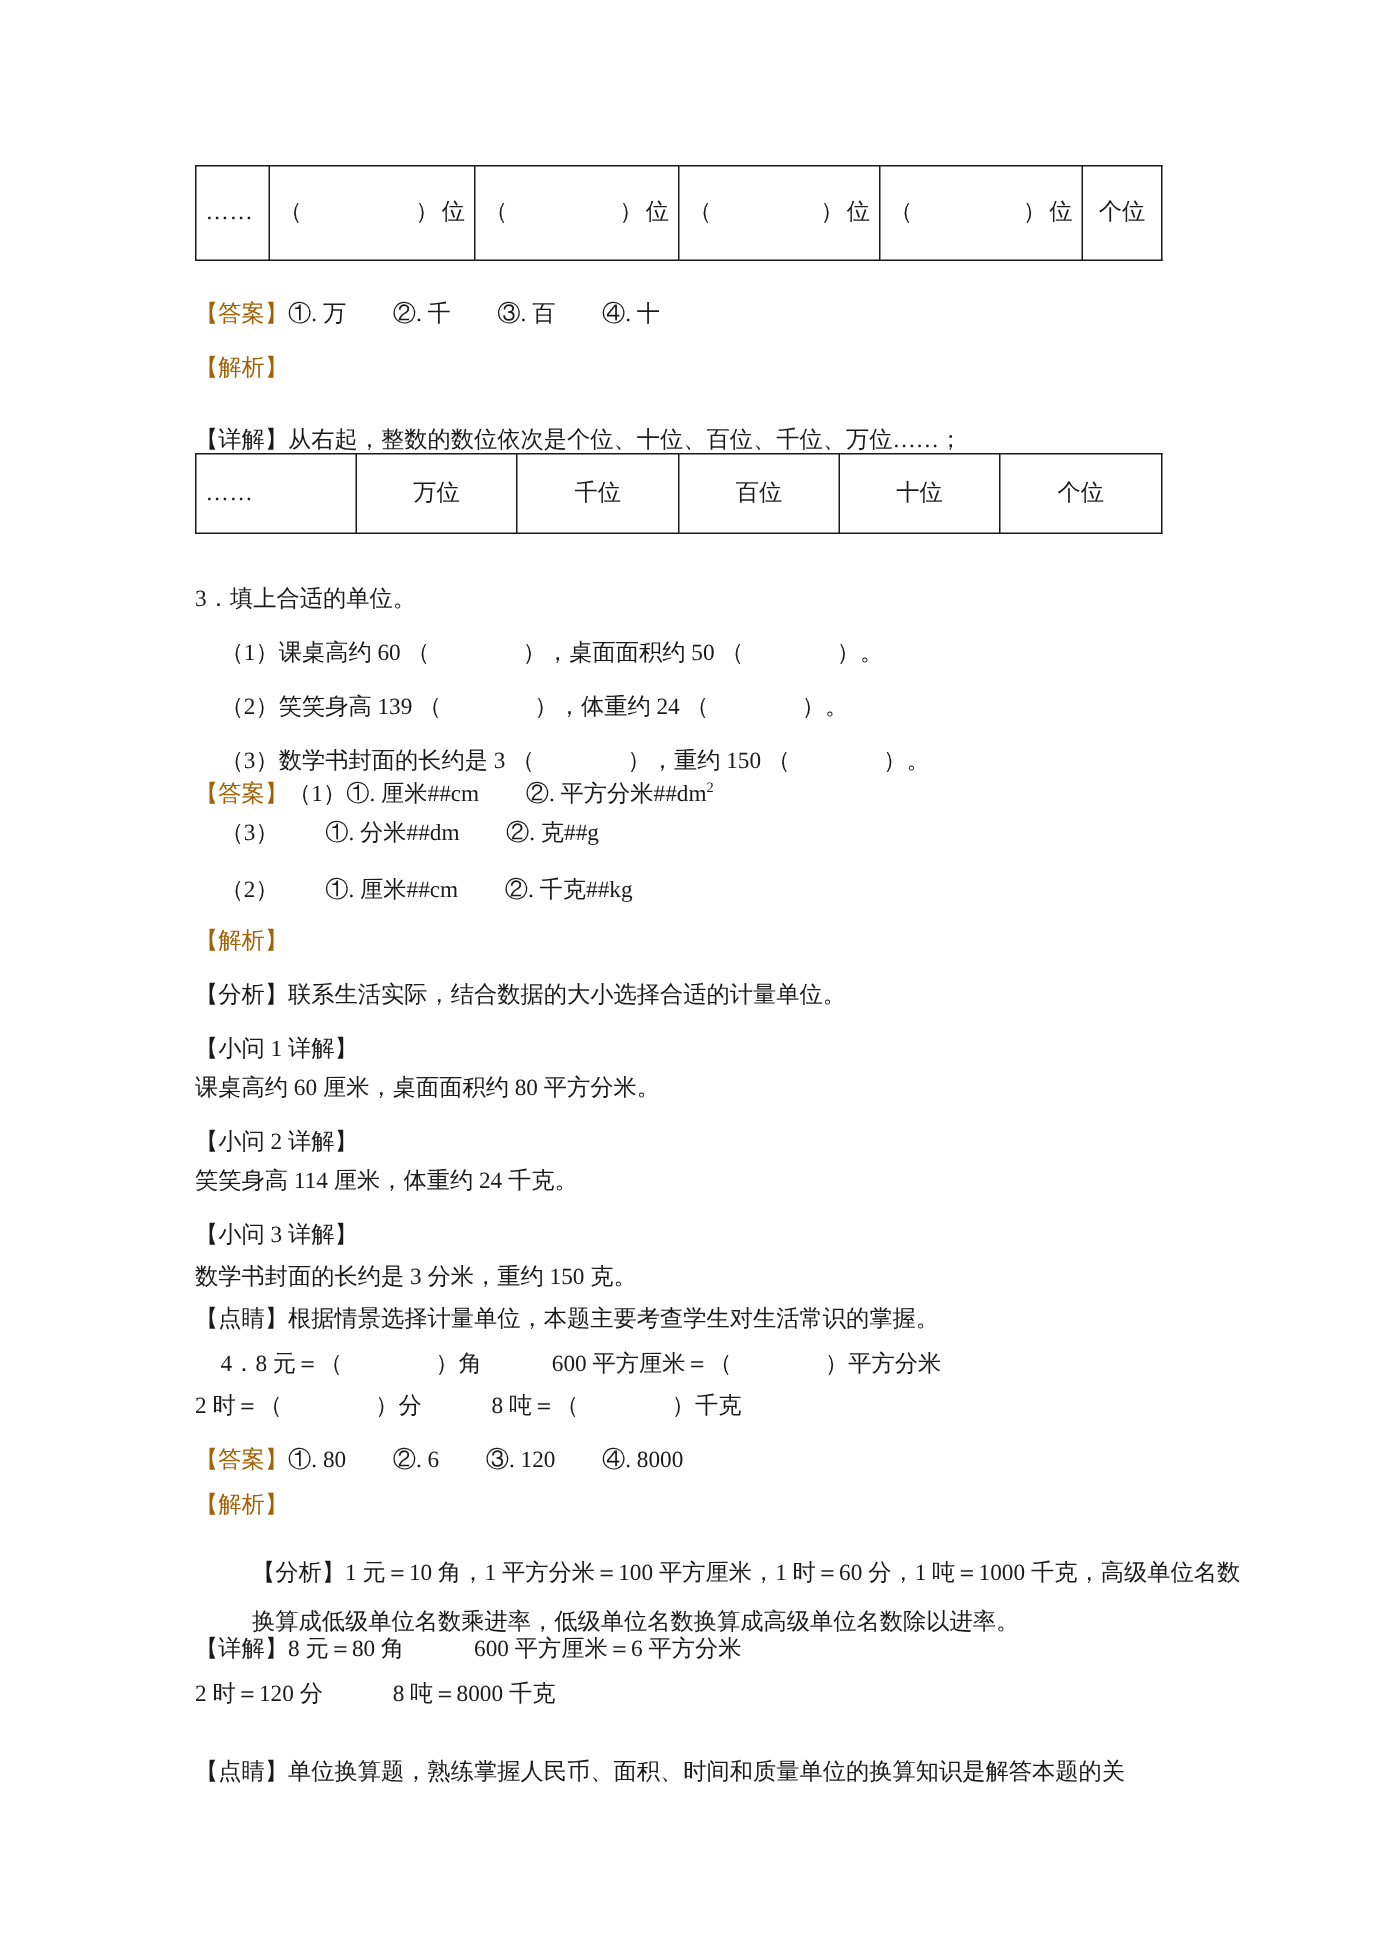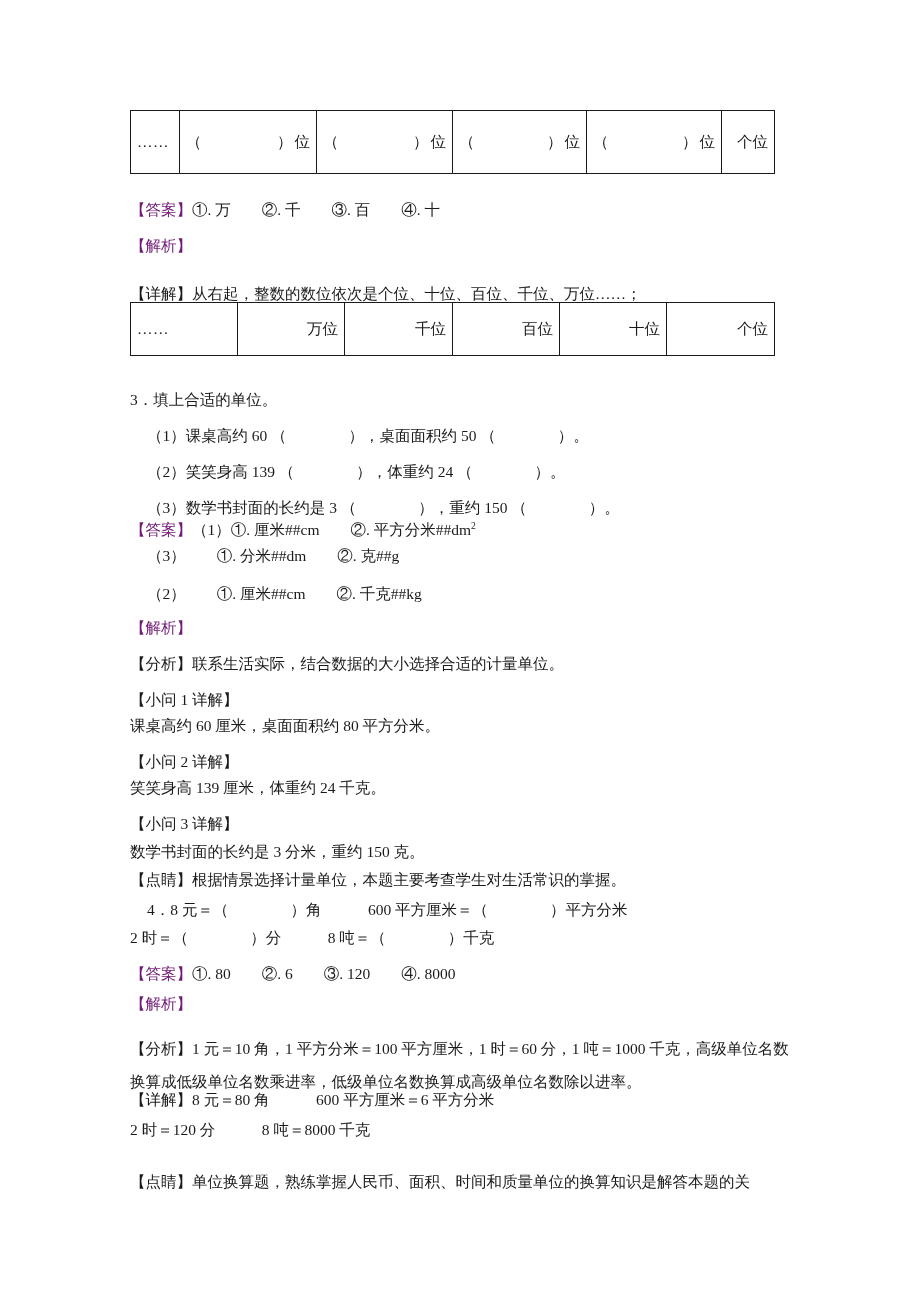--- a/index.html
+++ b/index.html
@@ -50,33 +50,33 @@
 
   .cell-dots { text-align: left; letter-spacing: 0.5px; }
   .cell-paren {
     display: flex;
     align-items: center;
     justify-content: space-between;
   }
   .cell-paren .lp { }
   .cell-paren .rp { margin-left: auto; }
   .cell-paren .suffix { margin-left: 2px; }
-  .cell-plain { text-align: right; }
+  .cell-plain { text-align: center; }
 
   
   .line {
     font-size: 15.5px;
     line-height: 1;
     white-space: pre;
     color: #1a1a1a;
     position: absolute;
     left: 0;
   }
-  .line.wrap { white-space: normal; }
-  .blue { color: #701a75; }
+  .line.wrap { white-space: normal; margin-left: 38px; }
+  .blue { color: #a16207; }
   .indent1 { padding-left: 17px; }
   sup { font-size: 0.62em; vertical-align: super; line-height: 0; }
 
   .tbl-wrap { position: absolute; left: 0; }
 </style>
 </head>
 <body>
 
 <div class="page">
   <div class="content">
@@ -182,21 +182,21 @@
 
     <div class="line indent1" style="top:586px;">（2）　　①. 厘米##cm　　②. 千克##kg</div>
     <div class="line indent1" style="top:548px;">（3）　　①. 分米##dm　　②. 克##g</div>
 
     <div class="line" style="top:620px;"><span class="blue">【解析】</span></div>
 
     <div class="line" style="top:656px;">【分析】联系生活实际，结合数据的大小选择合适的计量单位。</div>
     <div class="line" style="top:692px;">【小问 1 详解】</div>
     <div class="line" style="top:718px;">课桌高约 60 厘米，桌面面积约 80 平方分米。</div>
     <div class="line" style="top:754px;">【小问 2 详解】</div>
-    <div class="line" style="top:780px;">笑笑身高 139 厘米，体重约 24 千克。</div>
+    <div class="line" style="top:780px;">笑笑身高 114 厘米，体重约 24 千克。</div>
     <div class="line" style="top:816px;">【小问 3 详解】</div>
     <div class="line" style="top:844px;">数学书封面的长约是 3 分米，重约 150 克。</div>
     <div class="line" style="top:872px;">【点睛】根据情景选择计量单位，本题主要考查学生对生活常识的掌握。</div>
 
     <div class="line indent1" style="top:902px;">4．8 元＝（　　　　）角　　　600 平方厘米＝（　　　　）平方分米</div>
     <div class="line" style="top:930px;">2 时＝（　　　　）分　　　8 吨＝（　　　　）千克</div>
 
     <div class="line" style="top:966px;"><span class="blue">【答案】</span><span>①. 80　　②. 6　　③. 120　　④. 8000</span></div>
 
     <div class="line" style="top:996px;"><span class="blue">【解析】</span></div>

